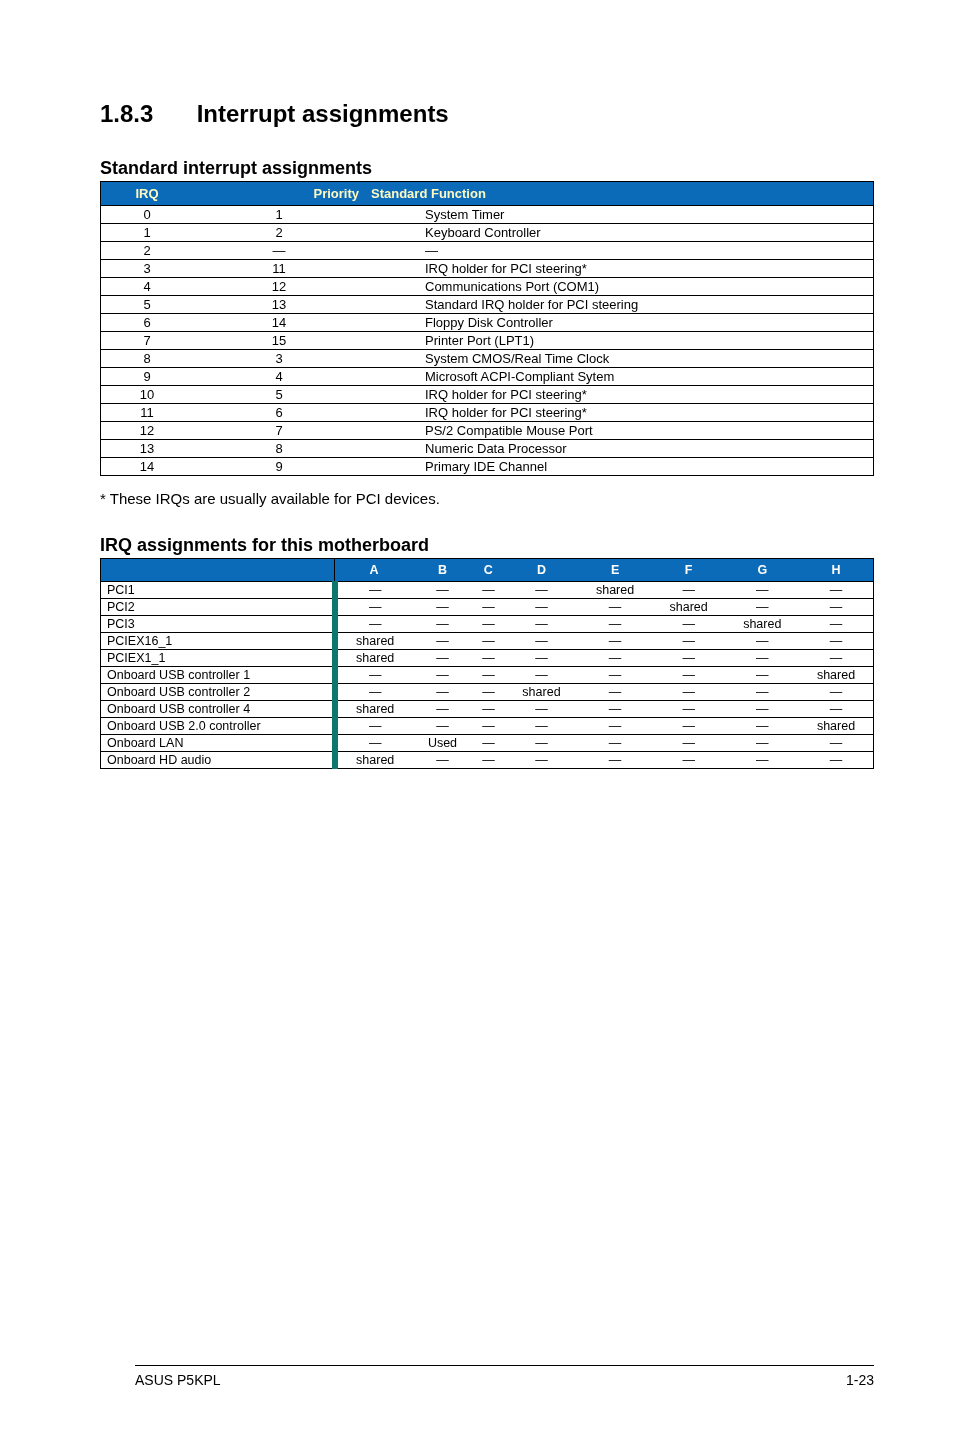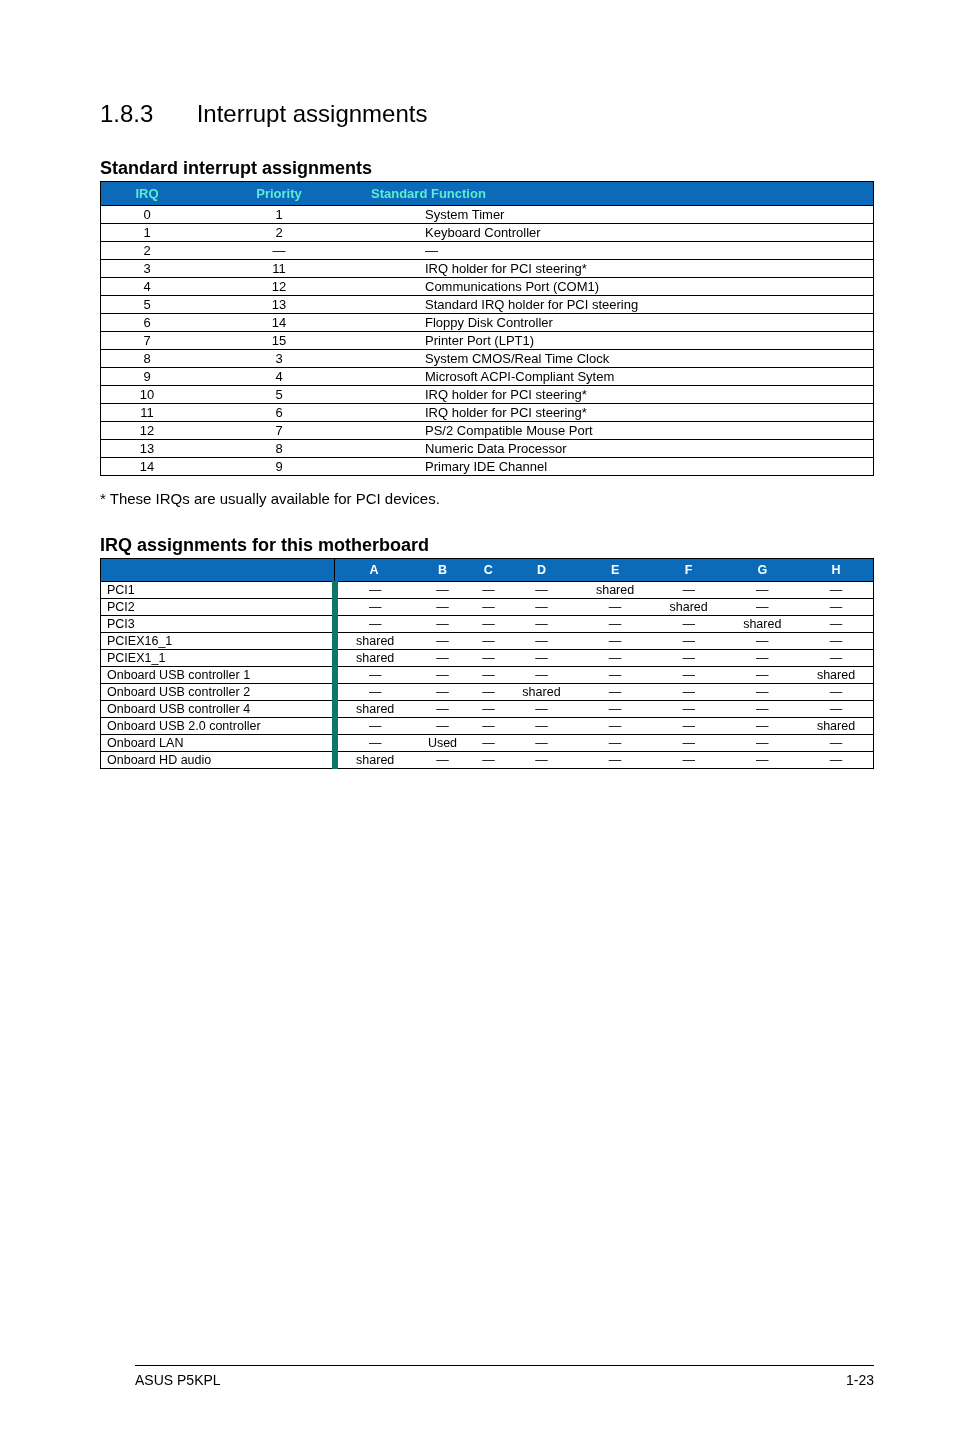--- a/index.html
+++ b/index.html
@@ -11,21 +11,21 @@
   }
   .page {
     width: 954px;
     height: 1438px;
     box-sizing: border-box;
     padding: 100px 80px 40px 100px;
     position: relative;
   }
   h1.section-title {
     font-size: 24px;
-    font-weight: normal;
+    font-weight: bold;
     margin: 0 0 30px 0;
   }
   h1.section-title .num {
     display: inline-block;
     width: 90px;
   }
   h2.sub-title {
     font-size: 18px;
     font-weight: bold;
     margin: 4px 0 2px 0;
@@ -33,32 +33,32 @@
   table {
     border-collapse: collapse;
     width: 100%;
     font-size: 13px;
   }
   table.std-table {
     border: 1.5px solid #000;
   }
   table.std-table th {
     background: #0b6bb8;
-    color: #5eead4;
+    color: #fef9c3;
     font-weight: bold;
     padding: 4px 6px;
     text-align: left;
     border-bottom: 1px solid #000;
   }
   table.std-table th:first-child {
     text-align: center;
     width: 80px;
   }
   table.std-table th:nth-child(2) {
-    text-align: center;
+    text-align: right;
     width: 160px;
   }
   table.std-table td {
     border-bottom: 1px solid #000;
     padding: 1px 6px;
     text-align: center;
   }
   table.std-table td:nth-child(3) {
     text-align: left;
     padding-left: 60px;

